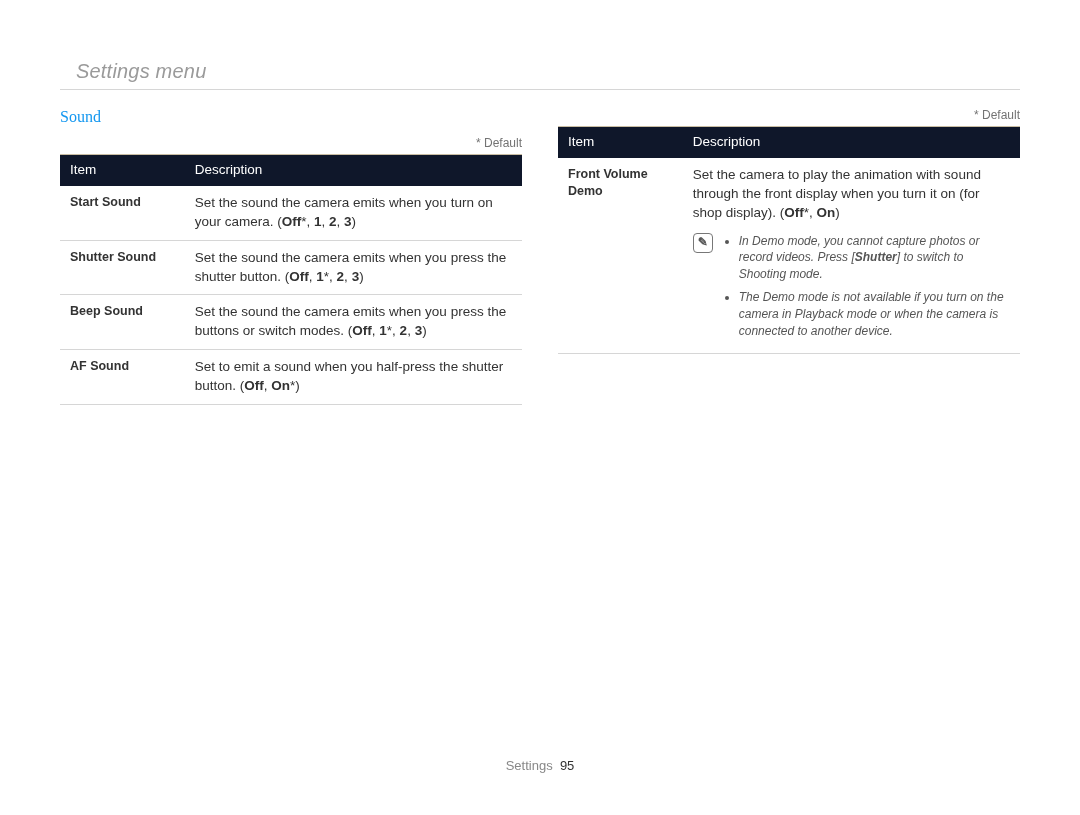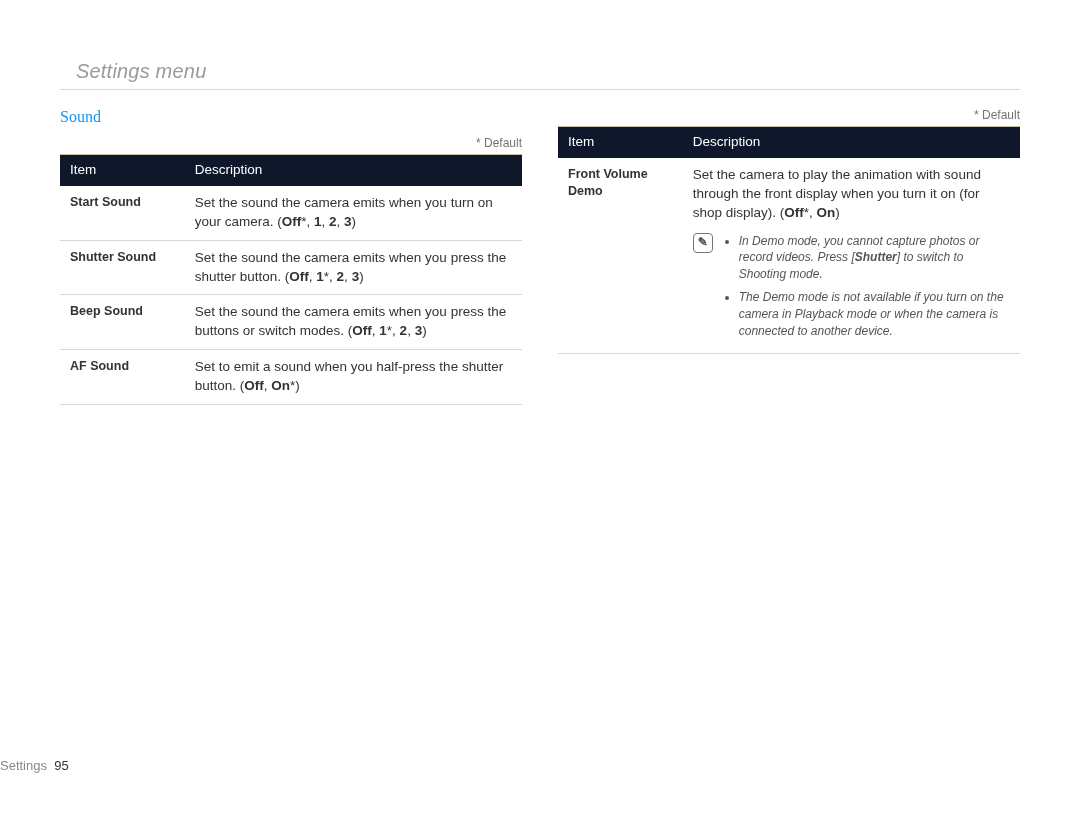--- a/index.html
+++ b/index.html
@@ -89,21 +89,21 @@
     font-weight: bold;
     color: #555;
     flex: 0 0 20px;
     font-size: 12px;
   }
   .note-list { margin: 0; padding-left: 18px; font-style: italic; }
   .note-list li { margin-bottom: 6px; }
   .footer {
     position: absolute;
     left: 0; right: 0; bottom: 42px;
-    text-align: left;
+    text-align: center;
     font-size: 13px;
     color: #888;
   }
   .footer .pagenum { color: #333; }
 </style>
 </head>
 <body>
 
 <div class="page">
   <div class="breadcrumb">Settings menu</div>

